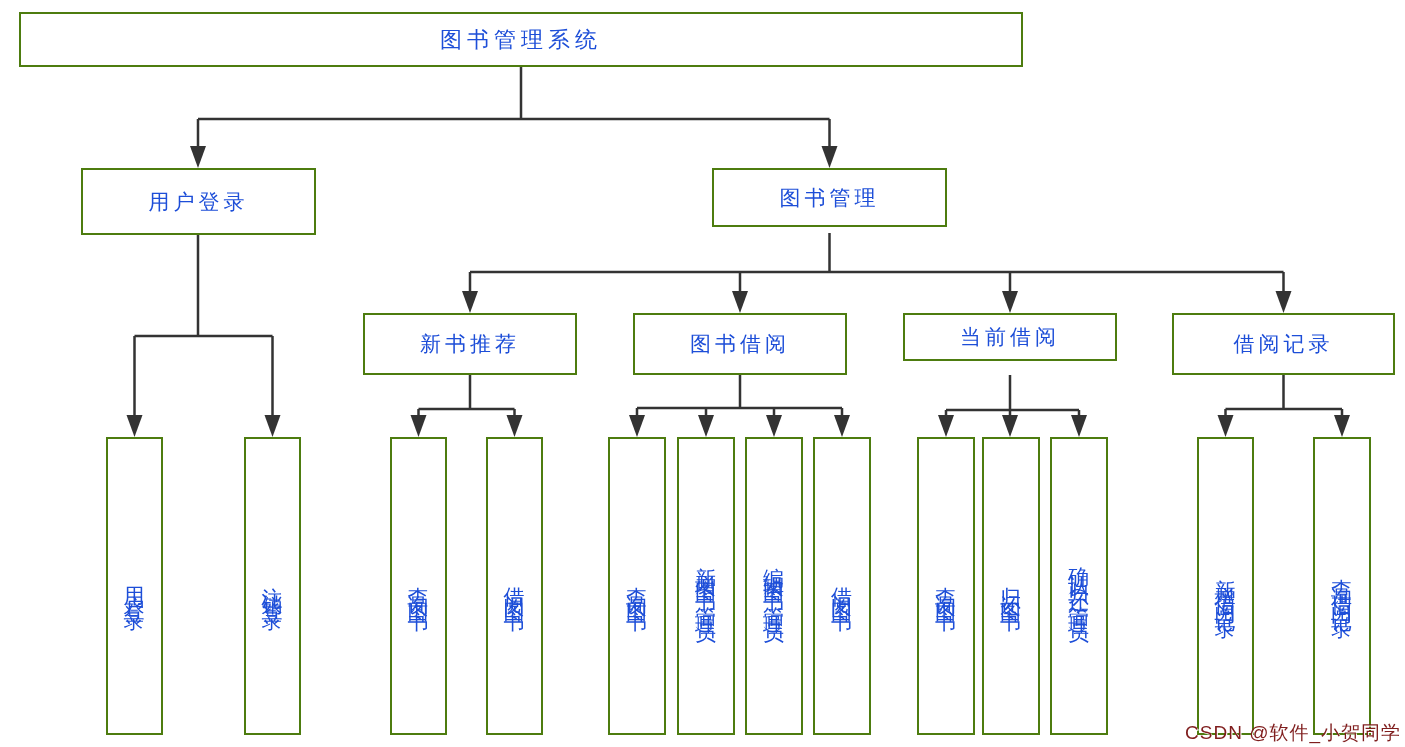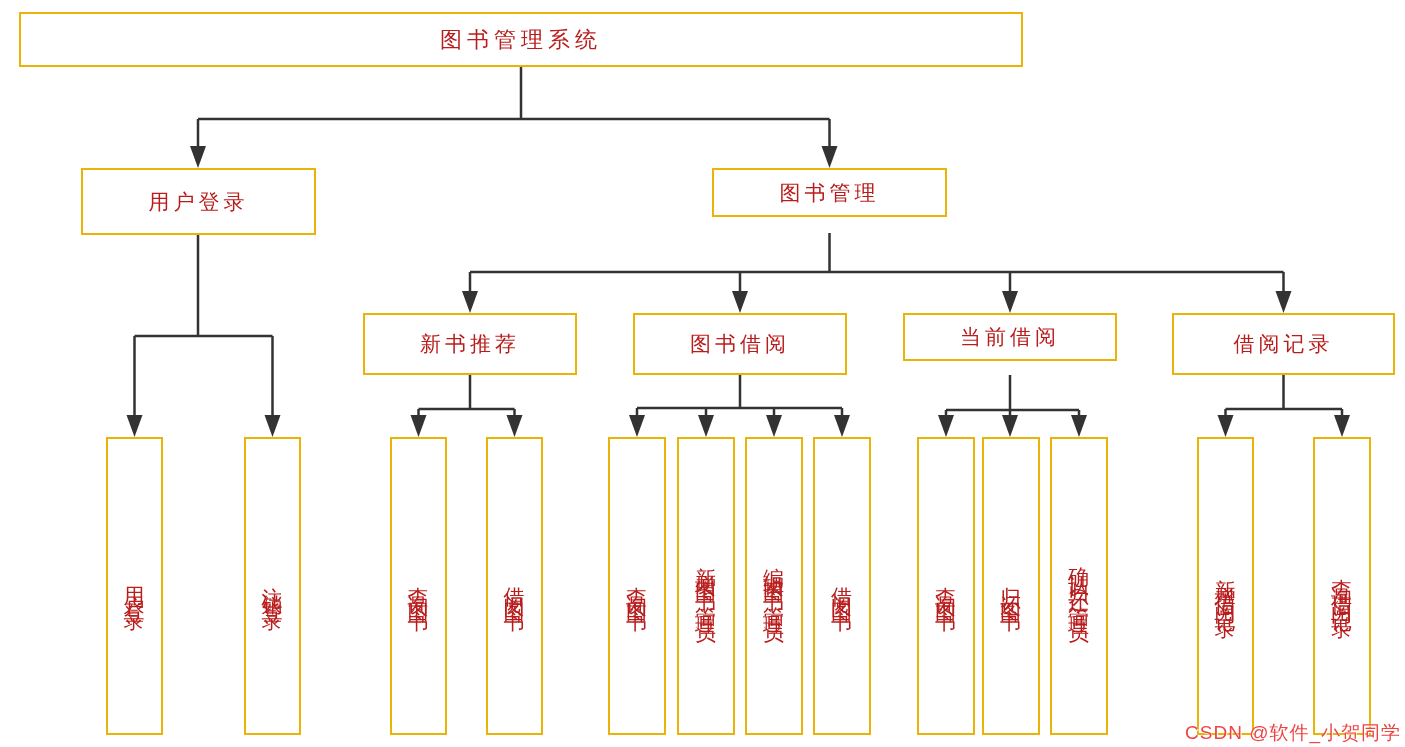--- a/index.html
+++ b/index.html
@@ -7,42 +7,42 @@
     position:relative;
     width:1405px;height:747px;
     background:#ffffff;
     font-family:"Liberation Sans","DejaVu Sans",sans-serif;
     overflow:hidden;
   }
   .connectors{position:absolute;left:0;top:0;z-index:1;}
   .box{
     position:absolute;
     box-sizing:border-box;
-    border:2px solid #eab308;
+    border:2px solid #4d7c0f;
     background:#ffffff;
-    color:#b91c1c;
+    color:#1d4ed8;
     display:flex;align-items:center;justify-content:center;
     font-size:21px;letter-spacing:4px;
     z-index:2;
     text-align:center;
   }
   .box.root{font-size:22px;letter-spacing:5px;}
   .box.leaf{
     writing-mode:vertical-rl;
     text-orientation:mixed;
     font-size:21px;
     letter-spacing:8px;
     line-height:1;
   }
   .watermark{
     position:absolute;
     right:4px;bottom:1px;
     font-size:19px;
     letter-spacing:1px;
-    color:#ef4444;
+    color:#7f1d1d;
     text-shadow:1px 1px 0 #ffffff;
     z-index:3;
     white-space:nowrap;
   }
 </style>
 </head>
 <body>
 
 <div class="canvas">
 
@@ -75,21 +75,21 @@
       <polygon points="1002,415 1018,415 1010,437"></polygon>
       <polygon points="1071,415 1087,415 1079,437"></polygon>
       <polygon points="1217.5,415 1233.5,415 1225.5,437"></polygon>
       <polygon points="1334,415 1350,415 1342,437"></polygon>
     </g>
   </svg>
 
   <div class="box root" style="left:19px;top:12px;width:1004px;height:55px">图书管理系统</div>
 
   <div class="box" style="left:81px;top:168px;width:235px;height:67px">用户登录</div>
-  <div class="box" style="left:712px;top:168px;width:235px;height:49px">图书管理</div>
+  <div class="box" style="left:712px;top:168px;width:235px;height:59px">图书管理</div>
 
   <div class="box" style="left:363px;top:313px;width:214px;height:62px">新书推荐</div>
   <div class="box" style="left:633px;top:313px;width:214px;height:62px">图书借阅</div>
   <div class="box" style="left:903px;top:313px;width:214px;height:48px">当前借阅</div>
   <div class="box" style="left:1172px;top:313px;width:223px;height:62px">借阅记录</div>
 
   <div class="box leaf" style="left:106px;top:437px;width:57px;height:298px">用户登录</div>
   <div class="box leaf" style="left:244px;top:437px;width:57px;height:298px">注销登录</div>
 
   <div class="box leaf" style="left:390px;top:437px;width:57px;height:298px">查询图书</div>

